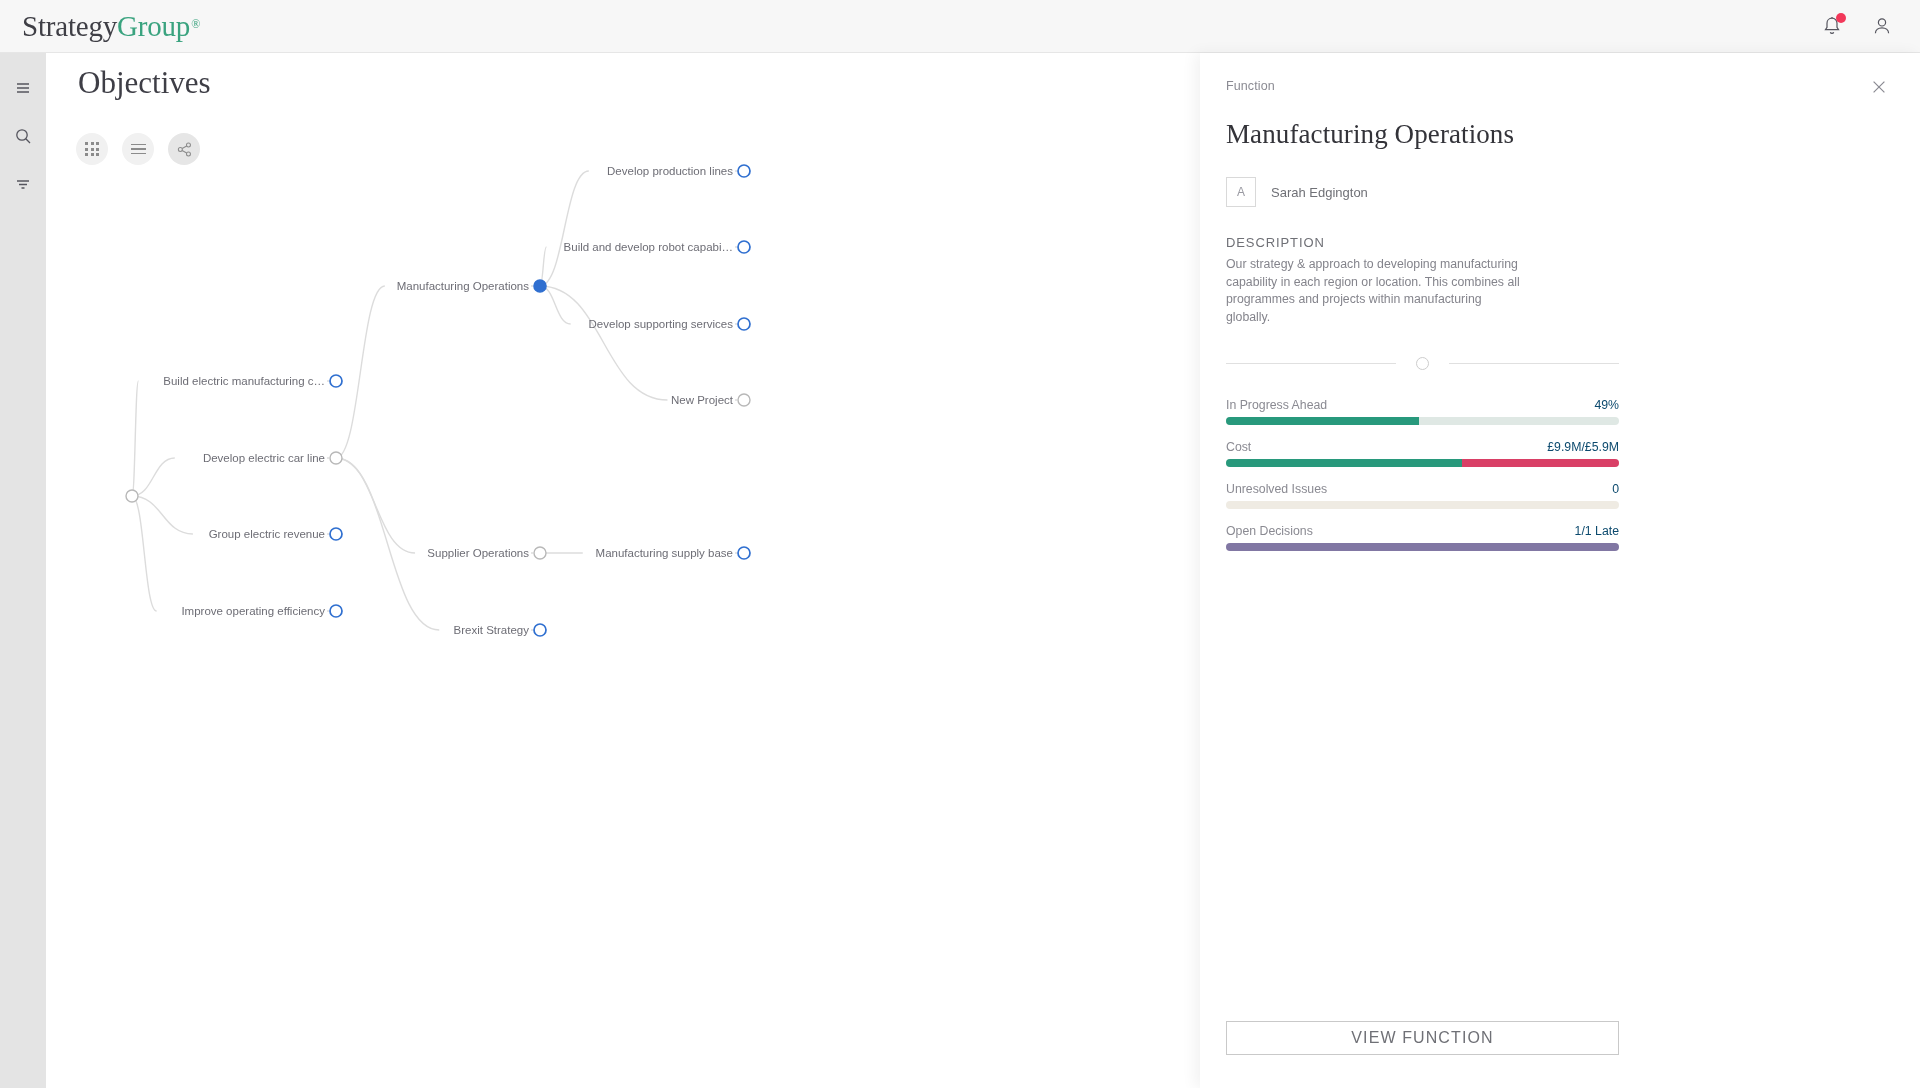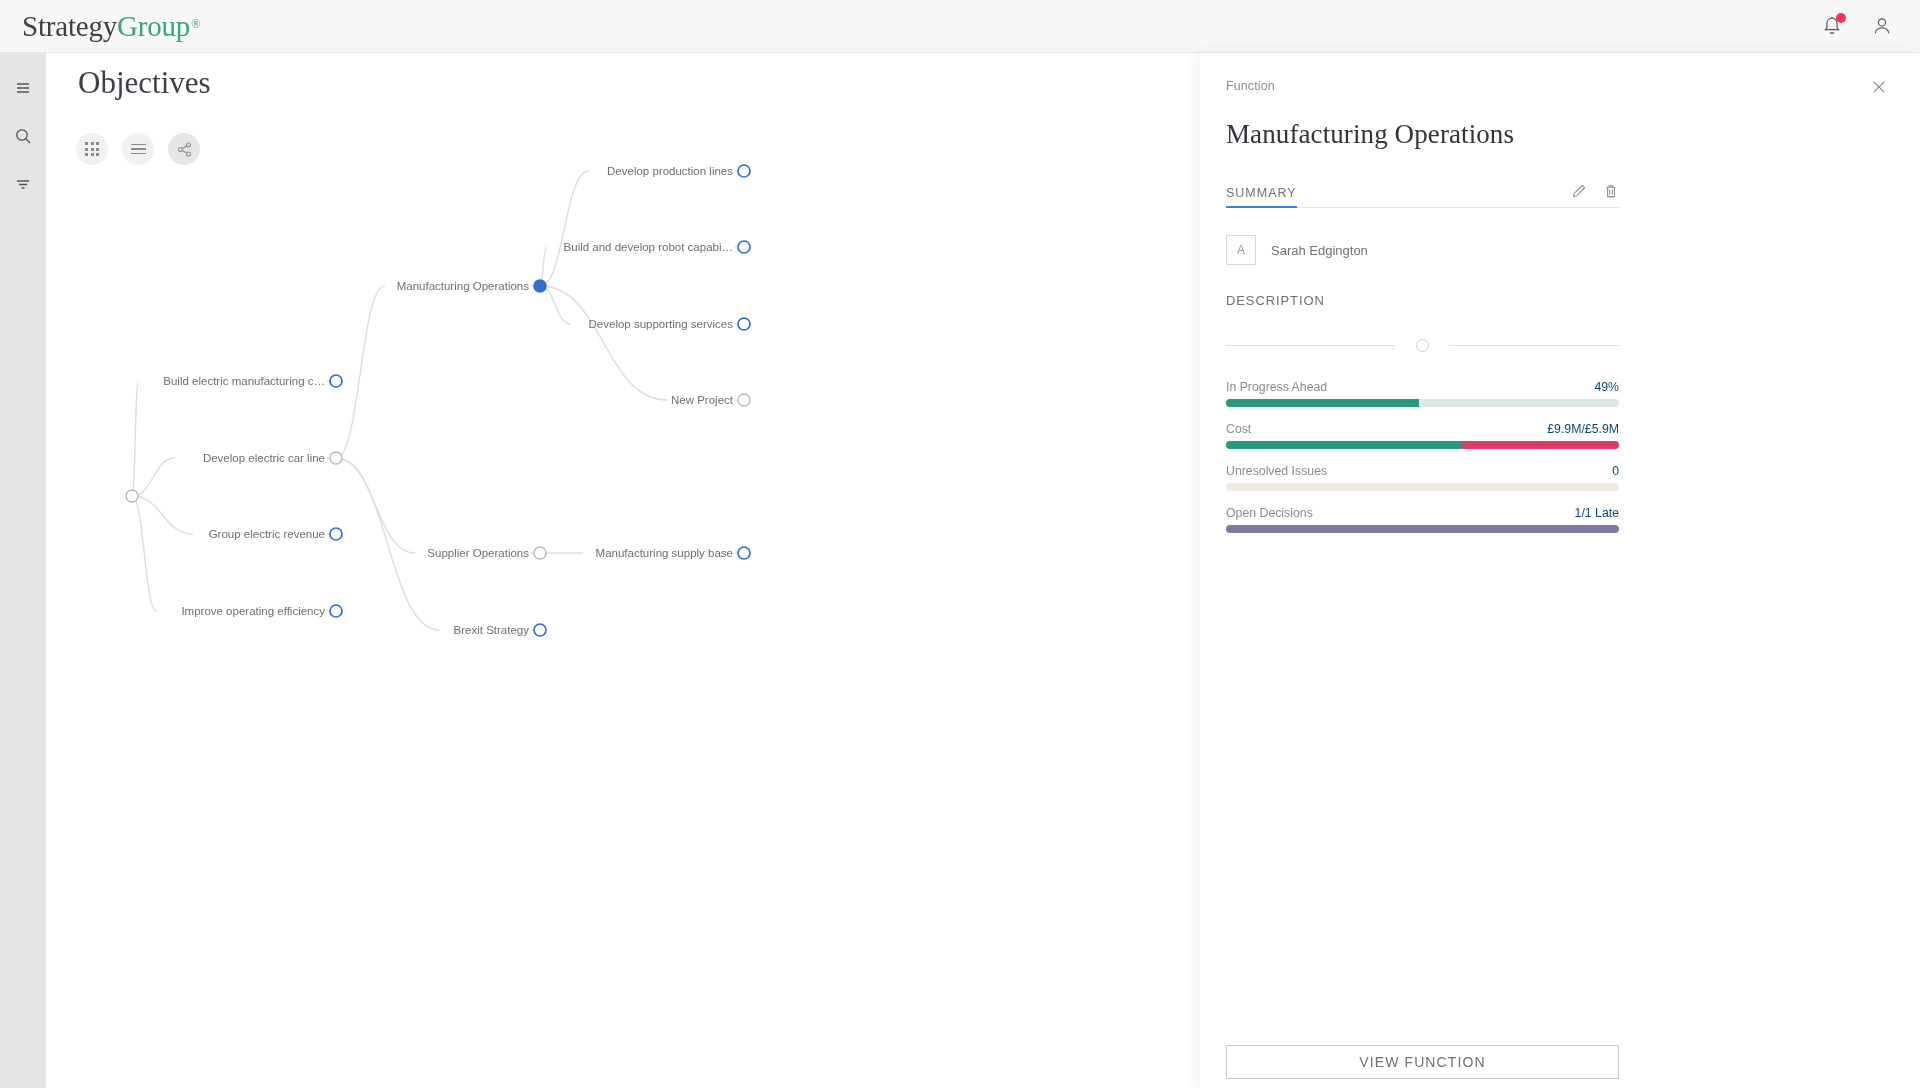--- a/index.html
+++ b/index.html
@@ -155,24 +155,24 @@
   .metric-head { display: flex; justify-content: space-between; align-items: flex-start; }
   .metric-name { font-size: 12.3px; color: #8a8a92; }
   .metric-val { font-size: 12.3px; color: #0c4a6e; }
   .bar {
     margin-top: 5px; height: 8px; border-radius: 4px;
     background: #efebe3; overflow: hidden; display: flex;
   }
   .seg { height: 100%; }
 
   .view-btn {
-    position: absolute; left: 26px; bottom: 9px; width: 393px; height: 34px;
+    position: absolute; left: 26px; bottom: 33px; width: 393px; height: 34px;
     border: 1px solid #c9c9c9; background: #fff;
     display: flex; align-items: center; justify-content: center;
-    font-size: 14px; color: #6f7076; letter-spacing: 1.1px;
+    font-size: 16px; color: #6f7076; letter-spacing: 1.1px;
     cursor: pointer;
   }
 </style>
 </head>
 <body>
 
 <div class="app">
 
   <div class="topbar">
     <div class="brand">
@@ -338,44 +338,28 @@
       <div class="panel-kicker">Function</div>
 
       <div class="panel-close">
         <svg width="18" height="18" viewBox="0 0 18 18" stroke="#8a8a92" stroke-width="1.2">
           <path d="M3.6 3.6l10.8 10.8M14.4 3.6L3.6 14.4"></path>
         </svg>
       </div>
 
       <div class="panel-title">Manufacturing Operations</div>
 
-      <div class="tabrow">
-        <div class="tab active">SUMMARY</div>
-        <div class="tab-actions">
-          <div class="iconbtn">
-            <svg width="16" height="16" viewBox="0 0 16 16" fill="none" stroke="#8a8a92" stroke-width="1.05">
-              <path d="M11.3 2.3l2.4 2.4L5.6 12.8 2.5 13.5l0.7-3.1z"></path>
-            </svg>
-          </div>
-          <div class="iconbtn">
-            <svg width="16" height="17" viewBox="0 0 16 17" fill="none" stroke="#8a8a92" stroke-width="1.05">
-              <path d="M3.4 4.2h9.2M4.6 4.2v9.4h6.8V4.2"></path>
-              <path d="M6.6 6.4v5M9.4 6.4v5"></path>
-              <path d="M6.2 4.2V2.8h3.6v1.4"></path>
-            </svg>
-          </div>
-        </div>
-      </div>
 
       <div class="owner-row">
         <div class="avatar-box">A</div>
         <div class="owner-name">Sarah Edgington</div>
       </div>
 
       <div class="sec-label">DESCRIPTION</div>
+      <div class="desc">Our strategy &amp; approach to developing manufacturing capability in each region or location. This combines all programmes and projects within manufacturing globally.</div>
 
       <div class="divider-node">
         <span class="ln l"></span>
         <span class="circ"></span>
         <span class="ln r"></span>
       </div>
 
       <div class="metrics" id="metrics">
           <div class="metric">
             <div class="metric-head">

